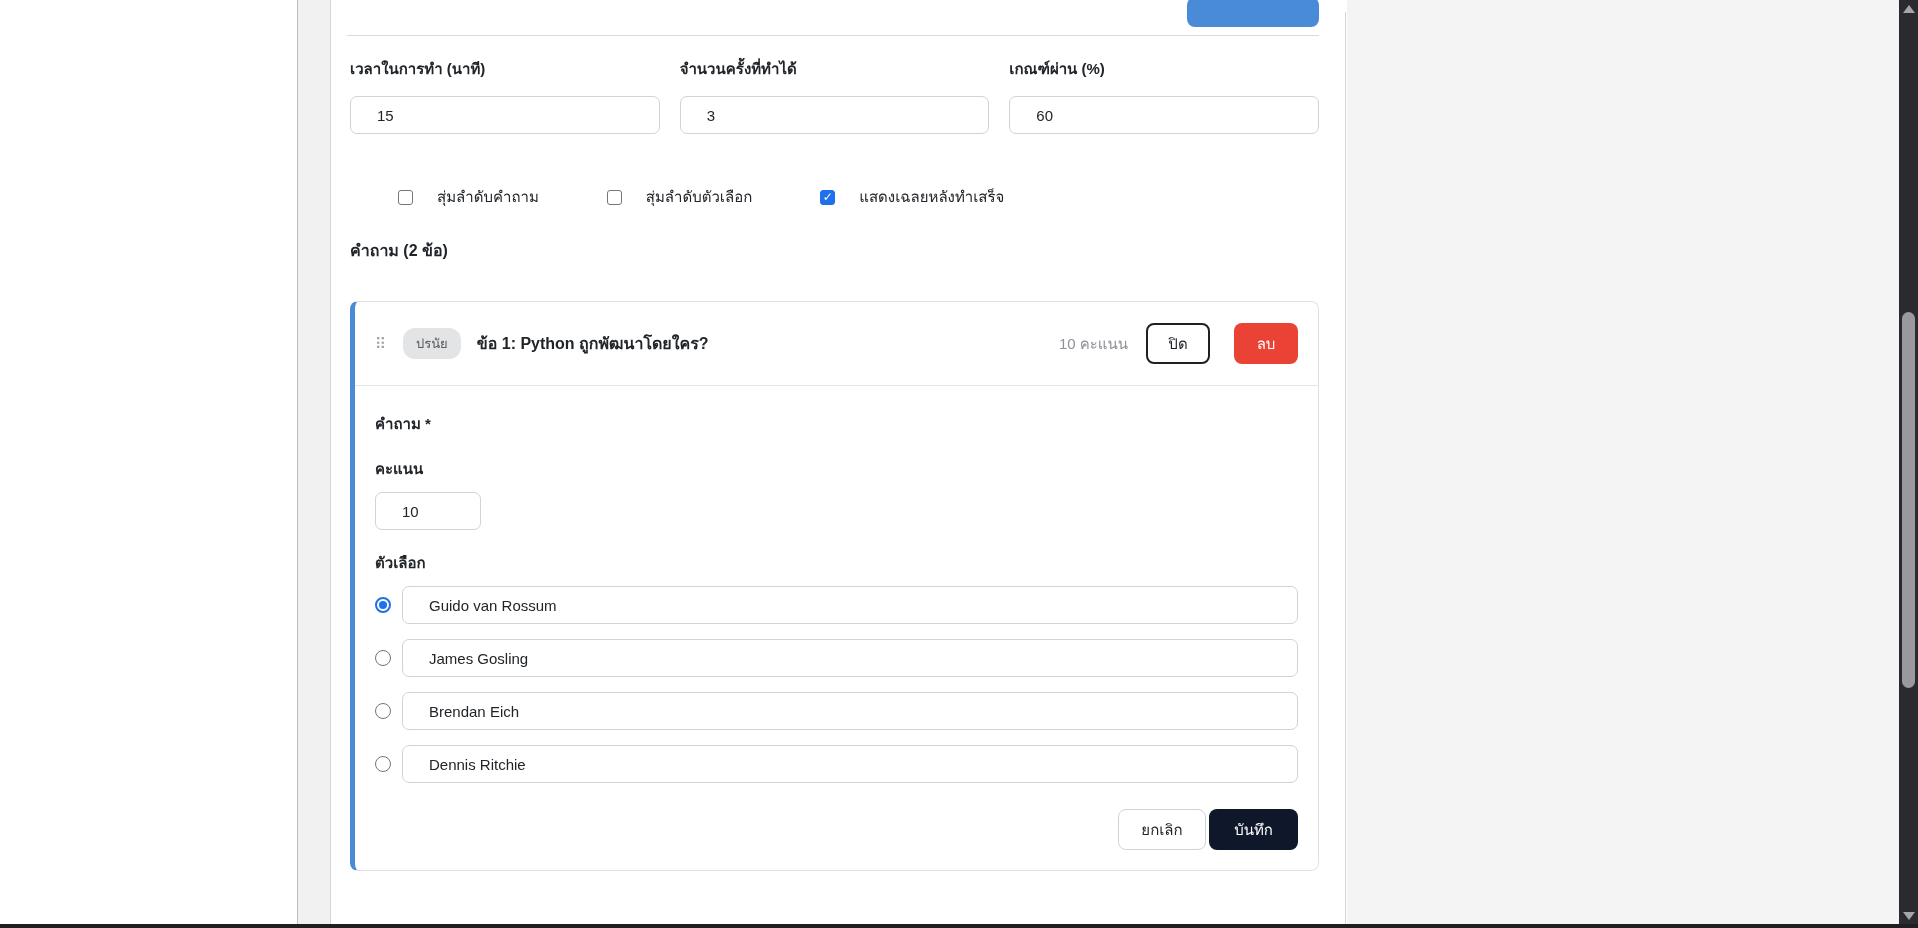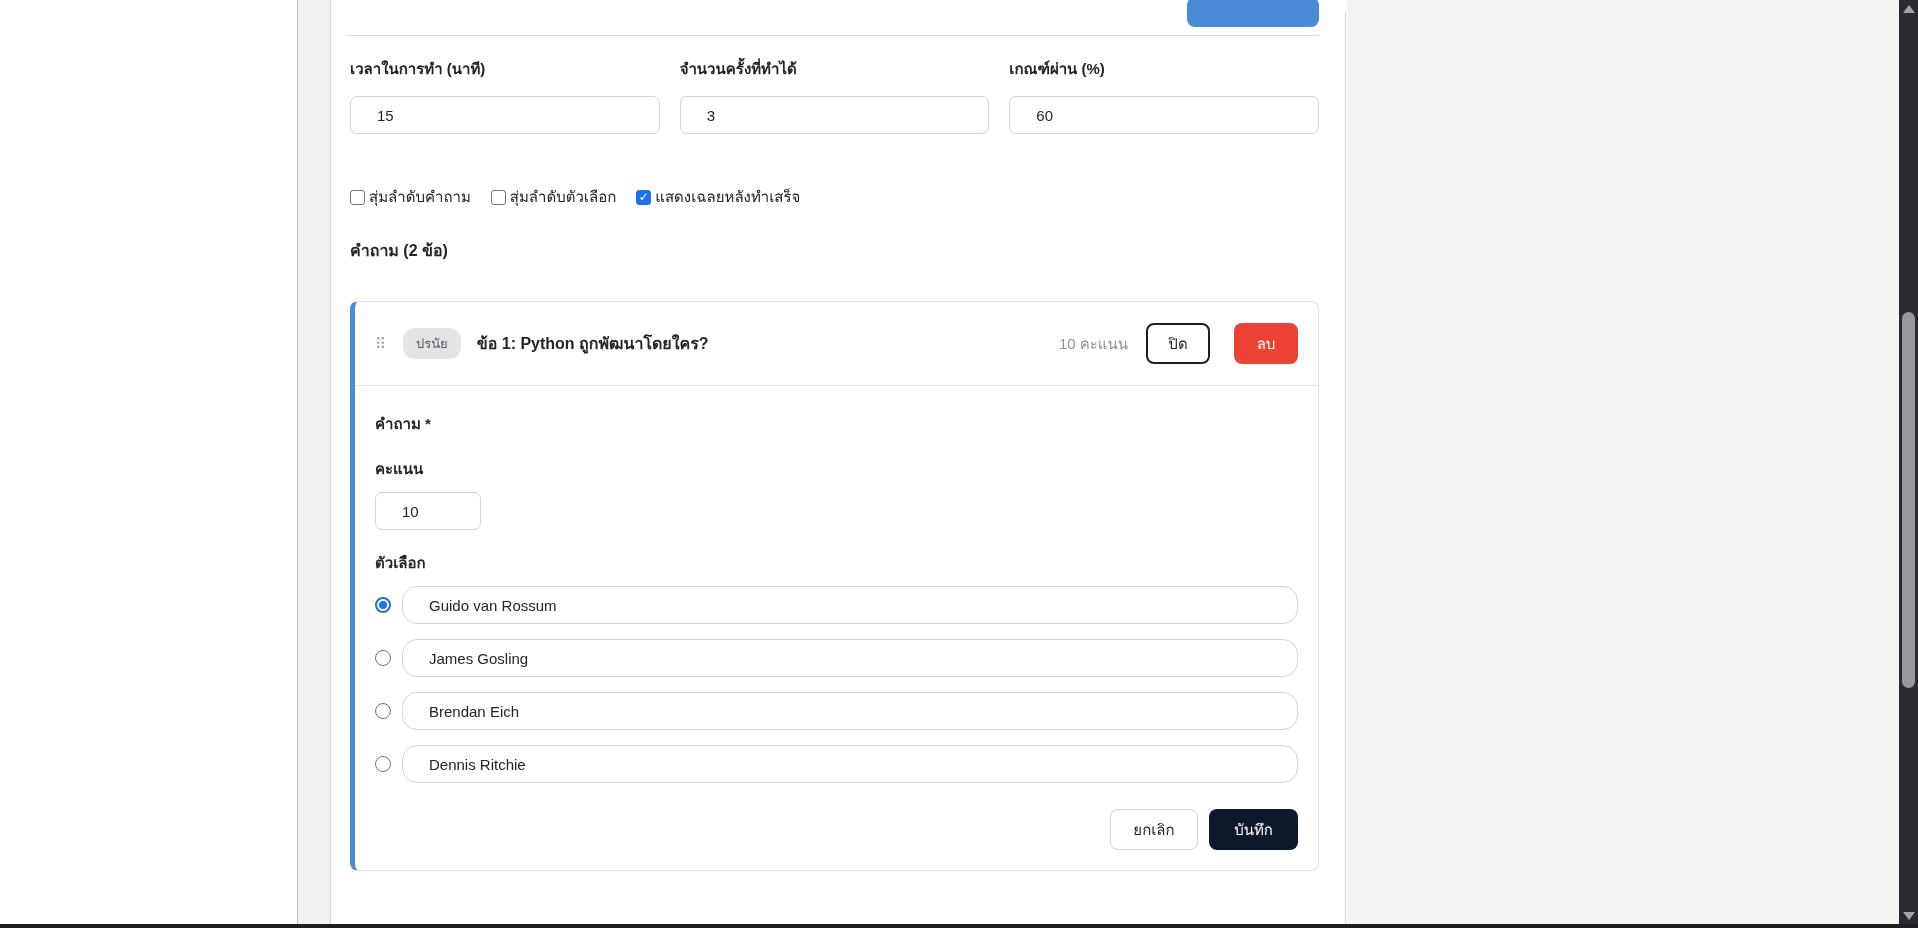--- a/index.html
+++ b/index.html
@@ -30,21 +30,21 @@
   .top-save-btn { position:absolute; right:0; top:-15px; width:132px; height:30px;
     background:#4a8bd8; border:none; border-radius:8px; }
 
   .fields-row { display:grid; grid-template-columns:1fr 1fr 1fr; gap:20px; margin:21px 2px 0 3px; }
   .field-label { font-weight:bold; font-size:15px; margin-bottom:15px; }
   .text-input { width:100%; height:38px; border:1px solid #ced4da; border-radius:7px;
     font-size:15px; padding:0 26px; color:#212529; background:#fff;
     font-family:"Liberation Sans","DejaVu Sans",sans-serif; outline:none; }
 
   .checkbox-row { display:flex; align-items:center; gap:20px; margin:51px 0 0 3px; }
-  .check-group { display:flex; align-items:center; gap:4px; cursor:default; }
+  .check-group { display:flex; align-items:center; gap:24px; cursor:default;margin-left:48px; }
   .checkbox { width:15px; height:15px; border:1.5px solid #767676; border-radius:3px; background:#fff;
     display:flex; align-items:center; justify-content:center; flex:0 0 auto; }
   .checkbox.on { background:#1e70eb; border-color:#1e70eb; }
   .checkbox .mark { display:none; color:#fff; font-size:12px; line-height:1; font-weight:bold; }
   .checkbox.on .mark { display:block; }
   .check-label { font-size:15px; }
 
   .questions-heading { font-weight:bold; font-size:16px; margin:29px 0 0 3px; }
 
   
@@ -64,23 +64,23 @@
   .form-label { font-weight:bold; font-size:15px; margin-bottom:11px; }
   .score-input { width:106px; }
   .mt-block { margin-top:21px; }
 
   .option-row { display:flex; align-items:center; gap:11px; margin-bottom:15px; }
   .radio { width:16px; height:16px; border-radius:50%; border:1.5px solid #747474; background:#fff;
     flex:0 0 auto; display:flex; align-items:center; justify-content:center; }
   .radio.on { border:2px solid #1e70eb; }
   .radio .dot { display:none; width:8px; height:8px; border-radius:50%; background:#1e70eb; }
   .radio.on .dot { display:block; }
-  .option-input { flex:1;border-radius:15px; }
+  .option-input { flex:1; }
 
-  .card-actions { display:flex; justify-content:flex-end; gap:11px; margin-top:26px; }
+  .card-actions { display:flex; justify-content:flex-end; gap:3px; margin-top:26px; }
   .btn-cancel { width:88px; height:41px; background:#fff; border:1px solid #ced4da; color:#212529; }
   .btn-save { width:89px; height:41px; background:#0f172a; border:none; color:#fff; }
 </style>
 </head>
 <body>
 
 <div class="stage">
 
   <div class="left-white"></div>
 

